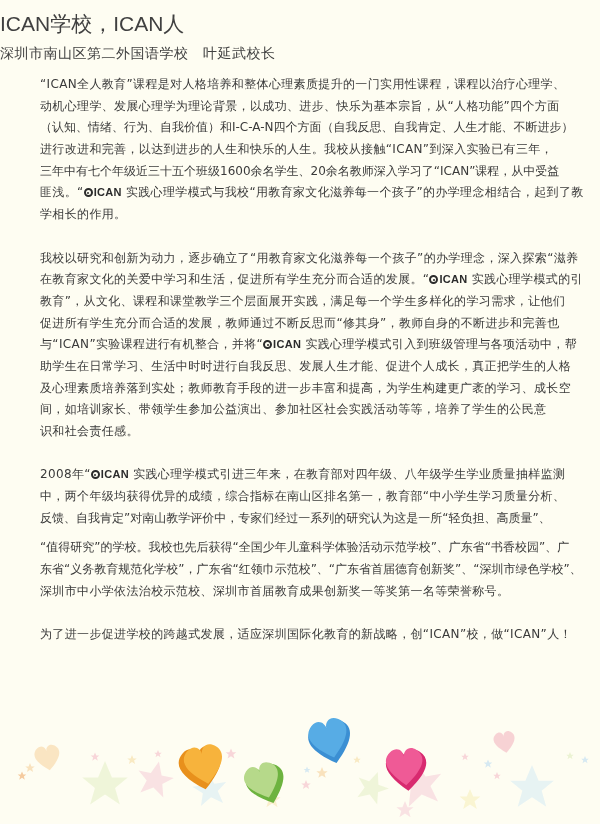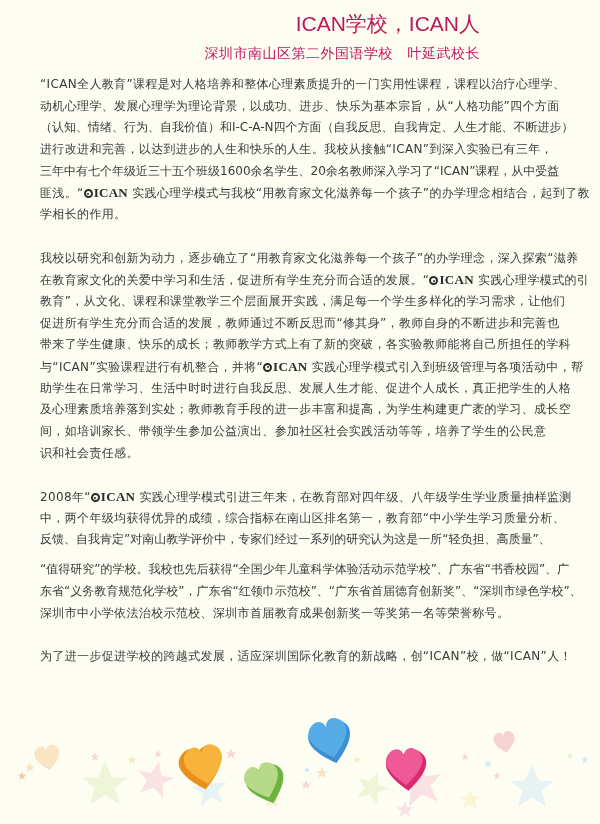--- a/index.html
+++ b/index.html
@@ -12,22 +12,22 @@
       background: #fefdf2;
       position: relative;
       overflow: hidden;
       font-family: "DejaVu Sans", sans-serif;
     }
     .title-block {
       position: absolute;
       top: 10px;
       left: 0;
       width: 480px;
-      text-align: right;
-      color: #be185d;
+      text-align: left;
+      color: #404040;
     }
     .title-line1 {
       font-family: "Liberation Sans", "DejaVu Sans", sans-serif;
       font-size: 21px;
       line-height: 28px;
       height: 28px;
       letter-spacing: 0px;
     }
     .title-line2 {
       font-family: "DejaVu Sans", sans-serif;
@@ -52,23 +52,23 @@
       white-space: normal;
     }
     .line {
       display: block;
       white-space: nowrap;
       overflow: visible;
       height: 21.7px;
     }
     .ican-logo {
       display: inline-block;
-      font-family: Liberation Serif, serif;
+      font-family: Liberation Sans, sans-serif;
       font-weight: bold;
-      font-size: 13px;
+      font-size: 11px;
       color: #2b2b2b;
       letter-spacing: 0.3px;
     }
     .ican-logo .ring {
       display: inline-block;
       width: 9px;
       height: 9px;
       border-radius: 50%;
       border: 2px solid #2b2b2b;
       box-sizing: border-box;
@@ -114,21 +114,20 @@
     <span class="line">学相长的作用。</span>
   </div>
 
   <div class="para">
     <span class="line">我校以研究和创新为动力，逐步确立了“用教育家文化滋养每一个孩子”的办学理念，深入探索“滋养</span>
     <span class="line">
       <span>在教育家文化的关爱中学习和生活，促进所有学生充分而合适的发展。“</span><span class="ican-logo"><span class="ring"></span><span>ICAN</span></span>&nbsp;<span>实践心理学模式的引</span>
     </span>
     <span class="line">教育”，从文化、课程和课堂教学三个层面展开实践，满足每一个学生多样化的学习需求，让他们</span>
     <span class="line">促进所有学生充分而合适的发展，教师通过不断反思而“修其身”，教师自身的不断进步和完善也</span>
-    <span class="line">带来了学生健康、快乐的成长；教师教学方式上有了新的突破，各实验教师能将自己所担任的学科</span>
     <span class="line">
       <span>与“ICAN”实验课程进行有机整合，并将“</span><span class="ican-logo"><span class="ring"></span><span>ICAN</span></span>&nbsp;<span>实践心理学模式引入到班级管理与各项活动中，帮</span>
     </span>
     <span class="line">助学生在日常学习、生活中时时进行自我反思、发展人生才能、促进个人成长，真正把学生的人格</span>
     <span class="line">及心理素质培养落到实处；教师教育手段的进一步丰富和提高，为学生构建更广袤的学习、成长空</span>
     <span class="line">间，如培训家长、带领学生参加公益演出、参加社区社会实践活动等等，培养了学生的公民意</span>
     <span class="line">识和社会责任感。</span>
   </div>
 
   <div class="para">

